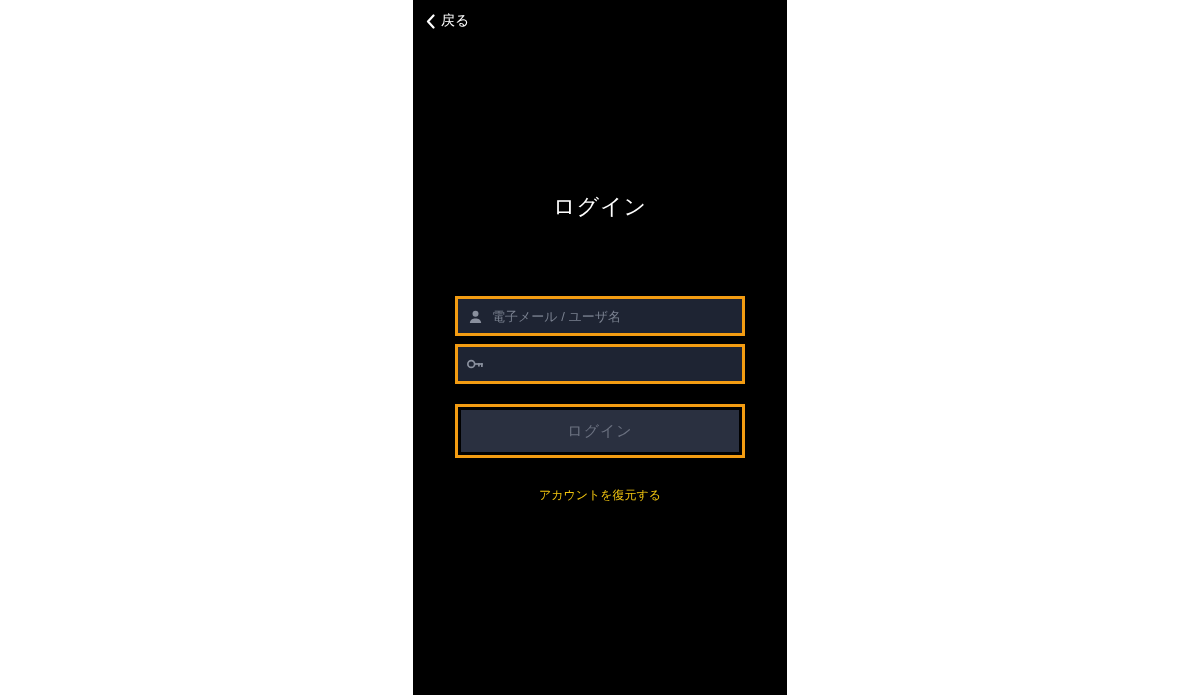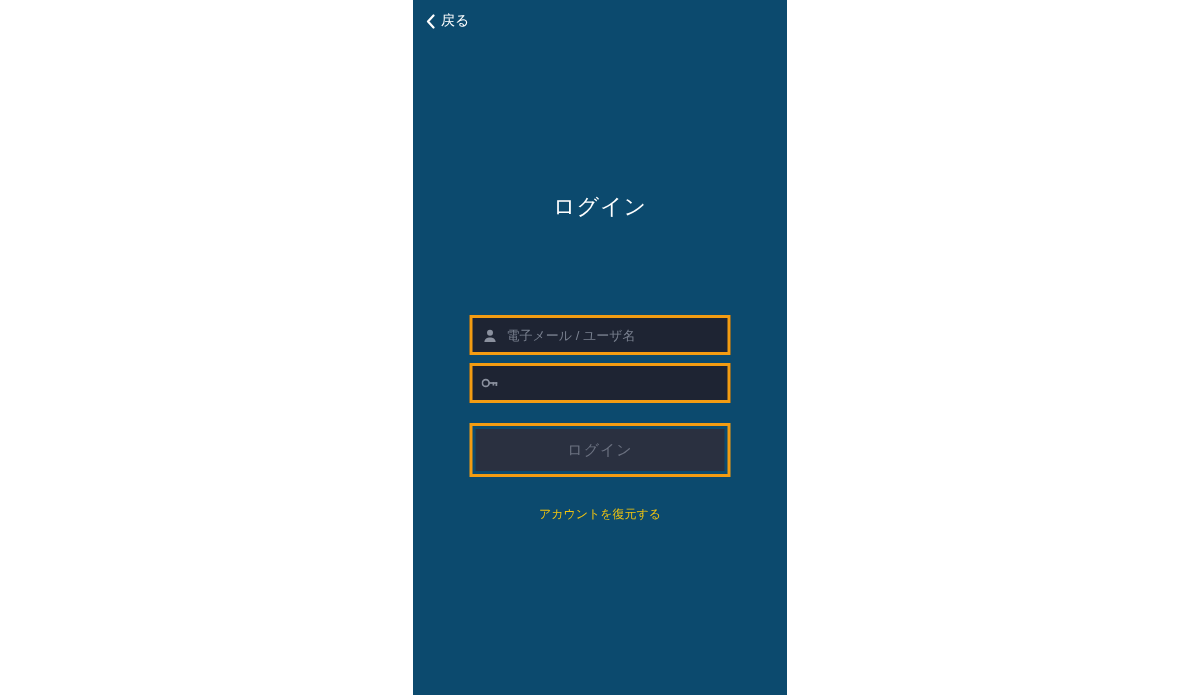--- a/index.html
+++ b/index.html
@@ -12,21 +12,21 @@
       height: 695px;
       background: #ffffff;
       font-family: -apple-system, BlinkMacSystemFont, "Segoe UI", "Hiragino Sans", "Hiragino Kaku Gothic ProN", sans-serif;
       display: flex;
       justify-content: center;
       align-items: flex-start;
     }
     .device-frame {
       width: 374px;
       height: 695px;
-      background: #0c4a6e;
+      background: #000000;
       position: relative;
       overflow: hidden;
     }
     .back-row {
       position: absolute;
       top: 12px;
       left: 12px;
       display: flex;
       align-items: center;
       cursor: pointer;
@@ -49,24 +49,24 @@
       top: 192px;
       width: 100%;
       text-align: center;
       color: #ffffff;
       font-size: 22px;
       font-weight: 400;
       letter-spacing: 1px;
     }
     .form-area {
       position: absolute;
-      top: 315px;
+      top: 296px;
       left: 50%;
       transform: translateX(-50%);
-      width: 261px;
+      width: 290px;
     }
     .input-wrap {
       border: 3px solid #f39c12;
       background: #1e2433;
       height: 40px;
       display: flex;
       align-items: center;
       padding: 0 8px;
       margin-bottom: 8px;
     }

